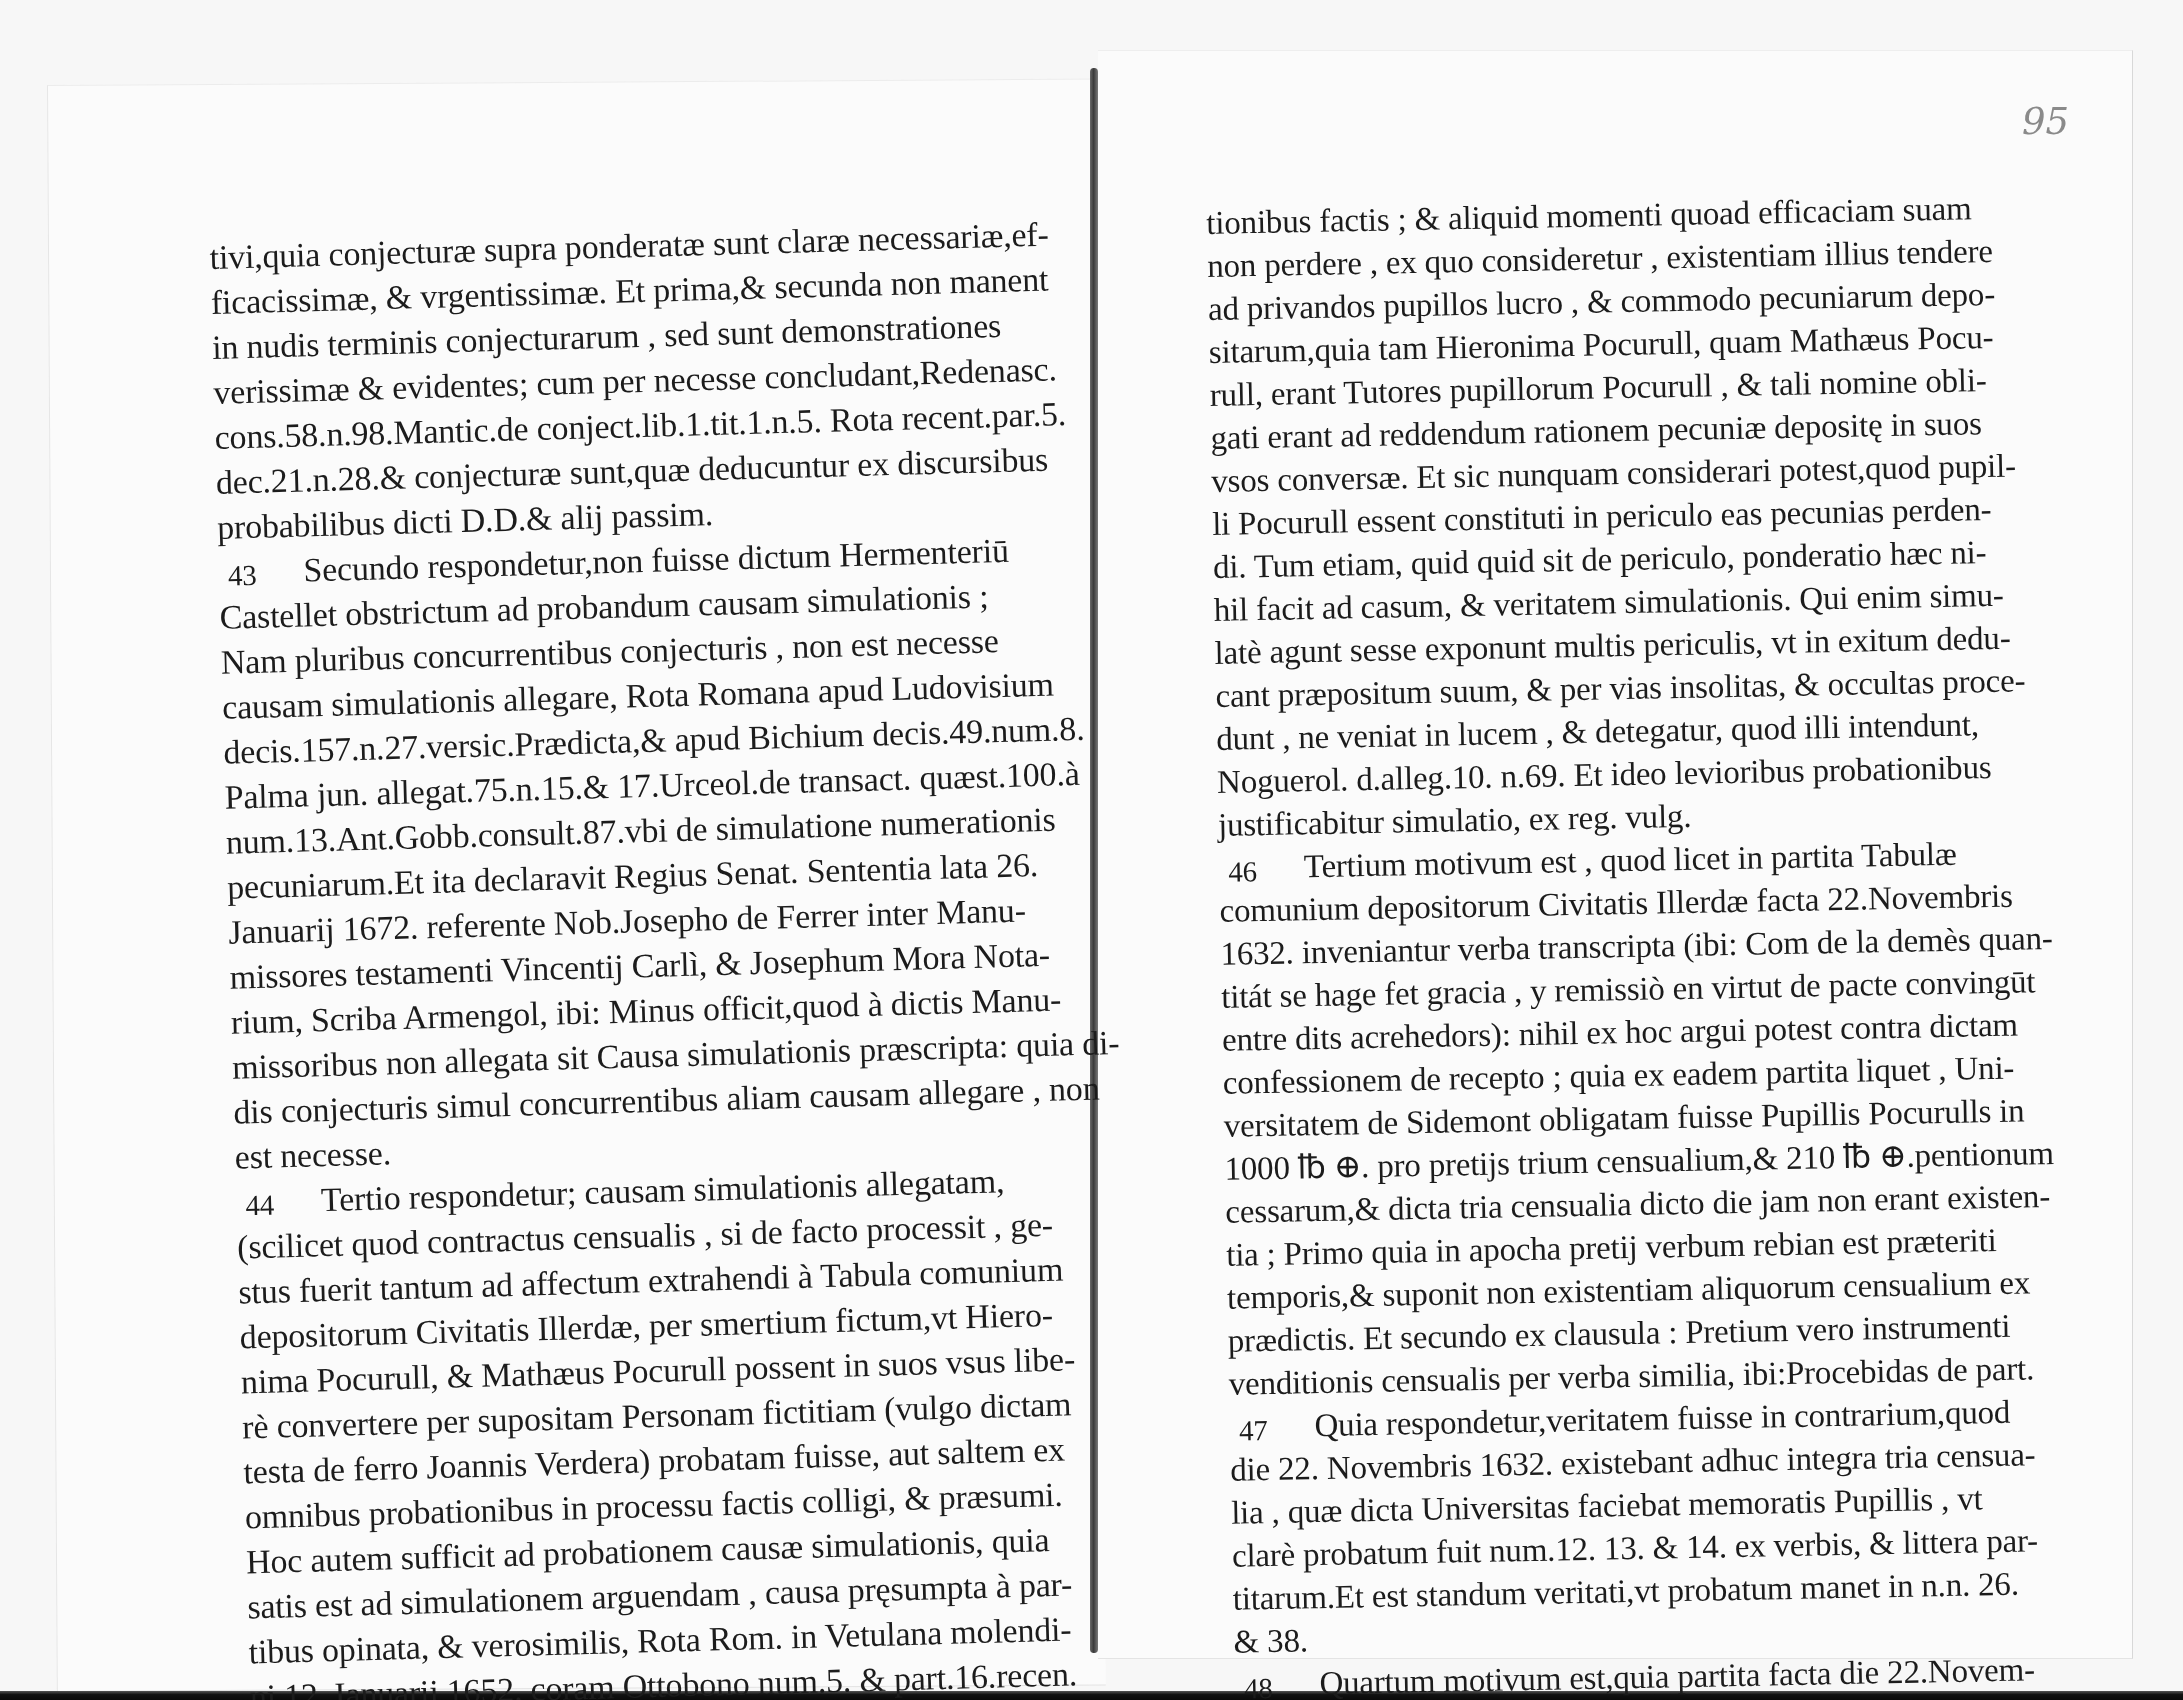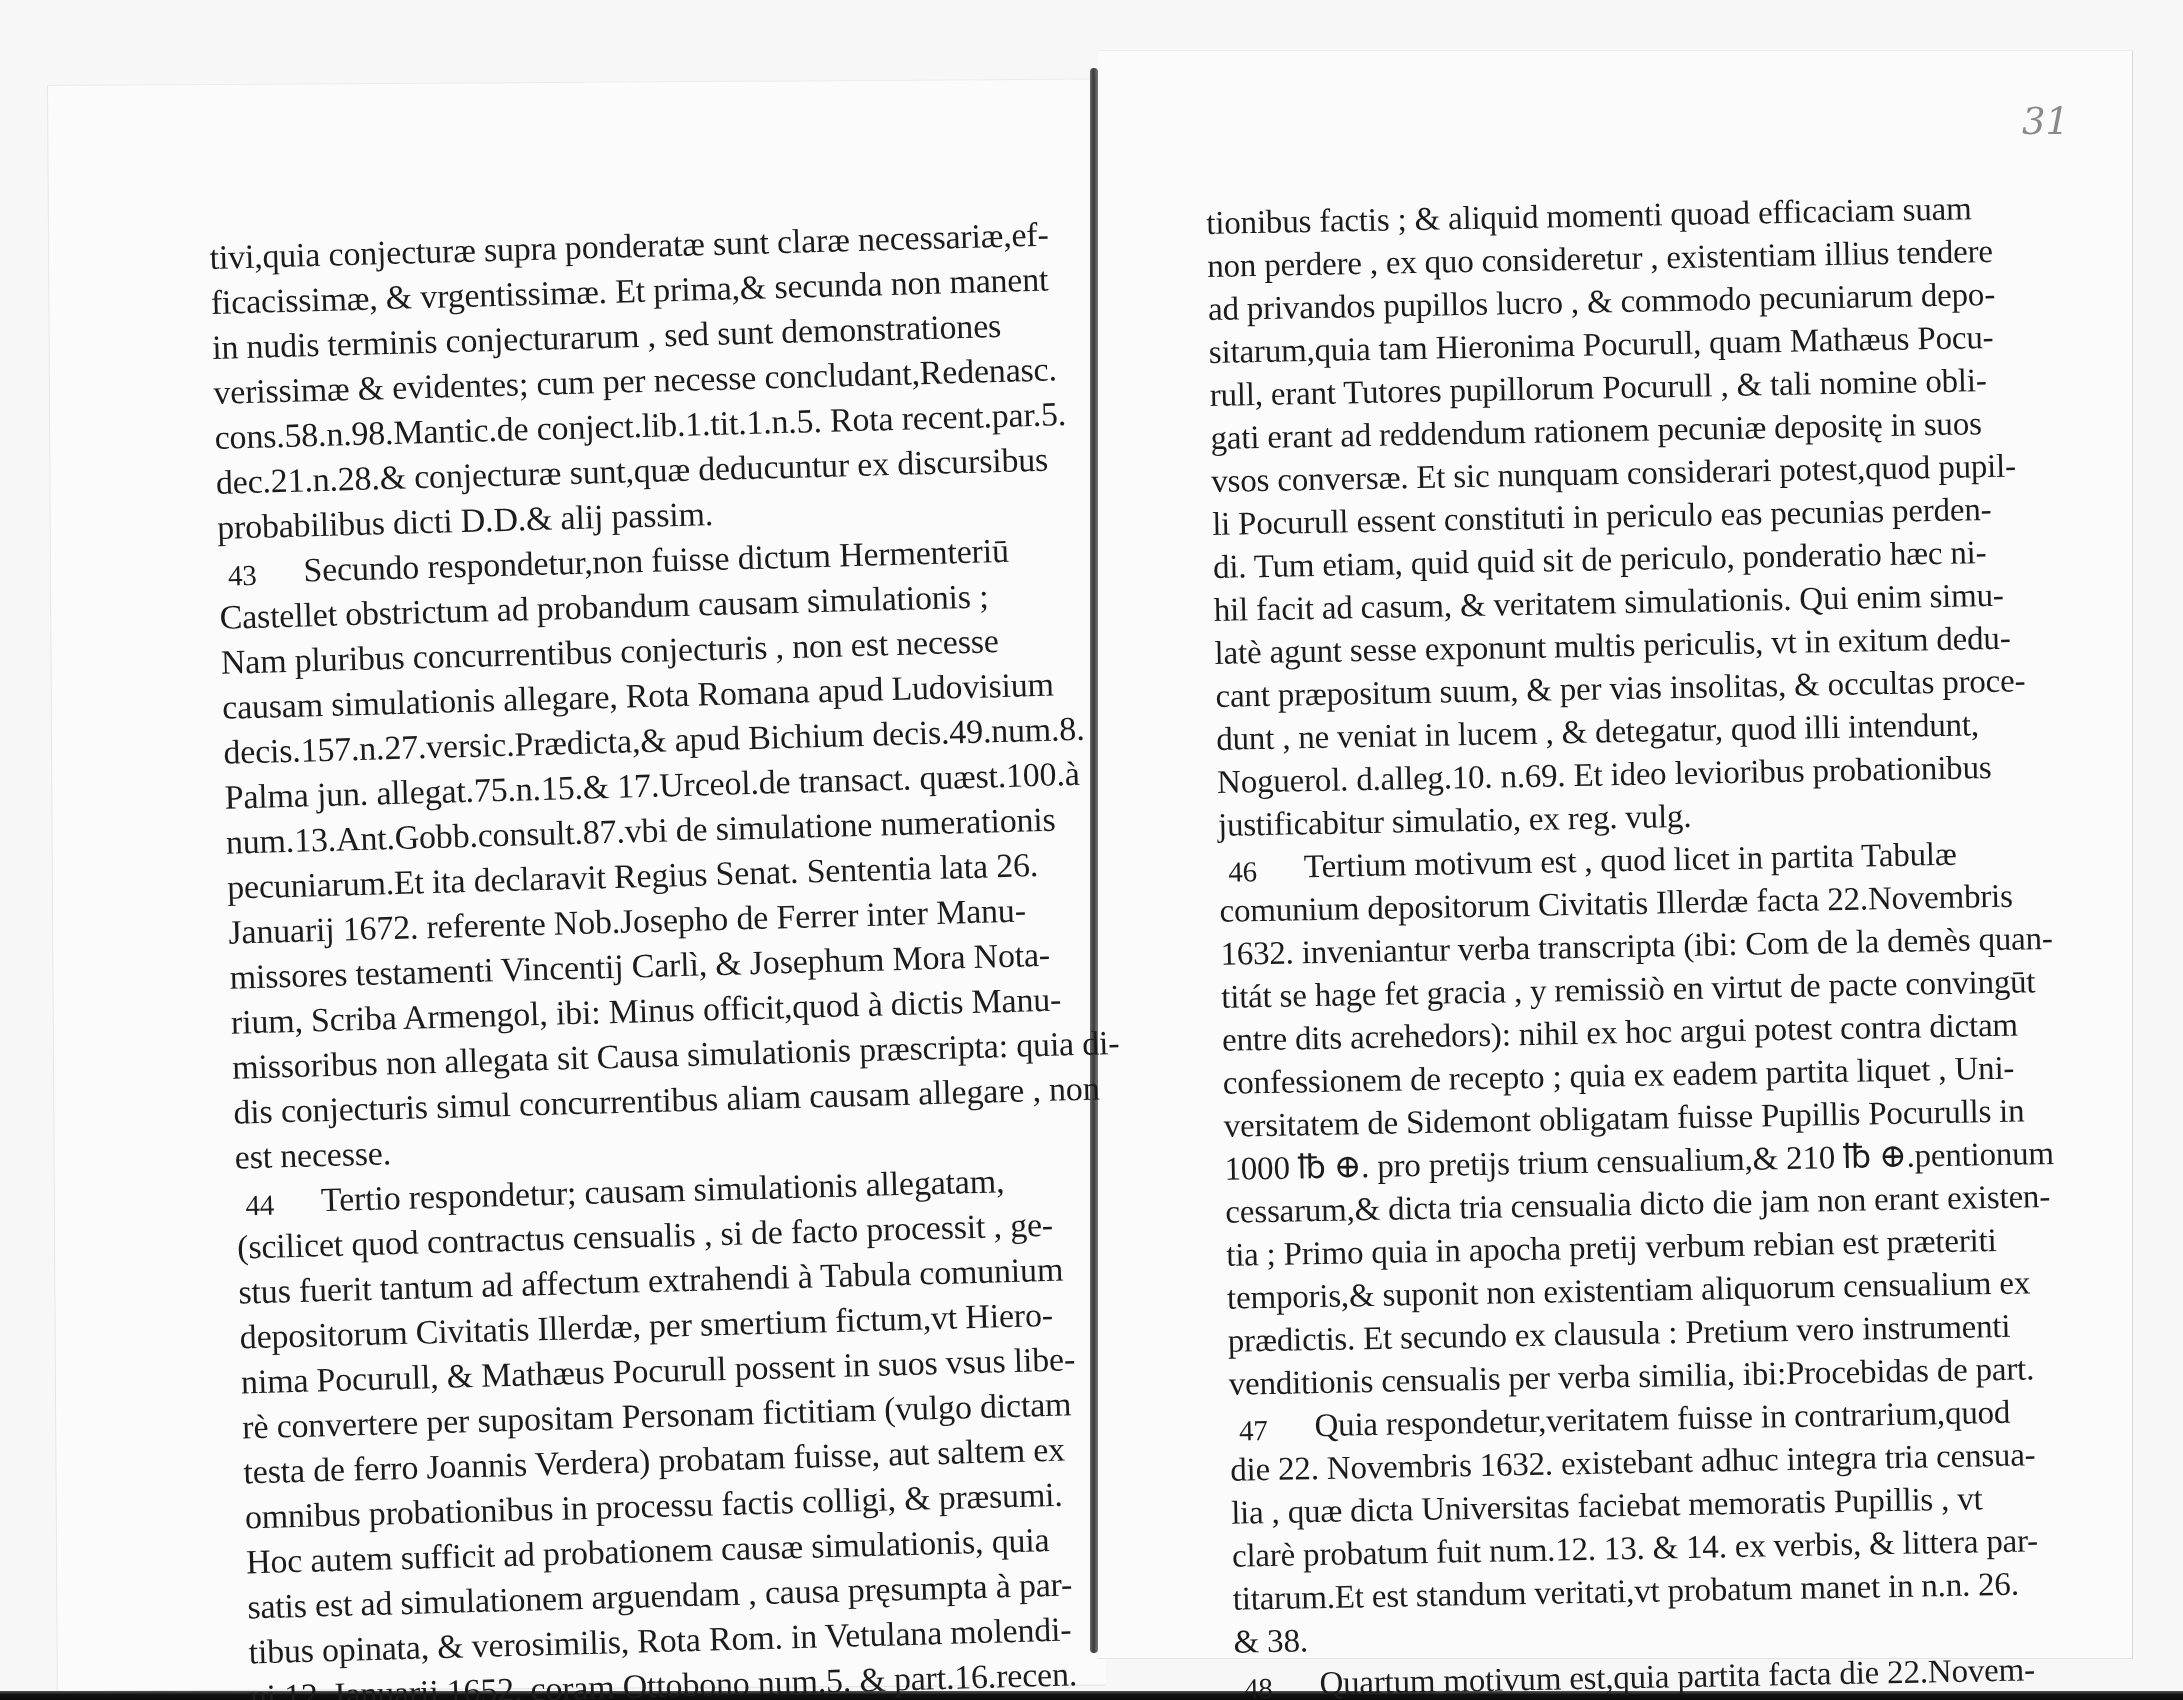--- a/index.html
+++ b/index.html
@@ -55,21 +55,21 @@
   }
 </style>
 </head>
 <body>
 
 <div class="page page-left"></div>
 <div class="page page-right"></div>
 <div class="gutter"></div>
 <div class="scan-bottom"></div>
 
-<div class="pagenum">31</div>
+<div class="pagenum">95</div>
 
 <div class="text-block left-text" id="left-text">
     <div class="line"><span>tivi,quia conjecturæ supra ponderatæ sunt claræ necessariæ,ef-</span></div>
     <div class="line"><span>ficacissimæ, &amp; vrgentissimæ. Et prima,&amp; secunda non manent</span></div>
     <div class="line"><span>in nudis terminis conjecturarum , sed sunt demonstrationes</span></div>
     <div class="line"><span>verissimæ &amp; evidentes; cum per necesse concludant,Redenasc.</span></div>
     <div class="line"><span>cons.58.n.98.Mantic.de conject.lib.1.tit.1.n.5. Rota recent.par.5.</span></div>
     <div class="line"><span>dec.21.n.28.&amp; conjecturæ sunt,quæ deducuntur ex discursibus</span></div>
     <div class="line last"><span>probabilibus dicti D.D.&amp; alij passim.</span></div>
     <div class="line indent"><span class="marg">43</span><span>Secundo respondetur,non fuisse dictum Hermenteriū</span></div>

